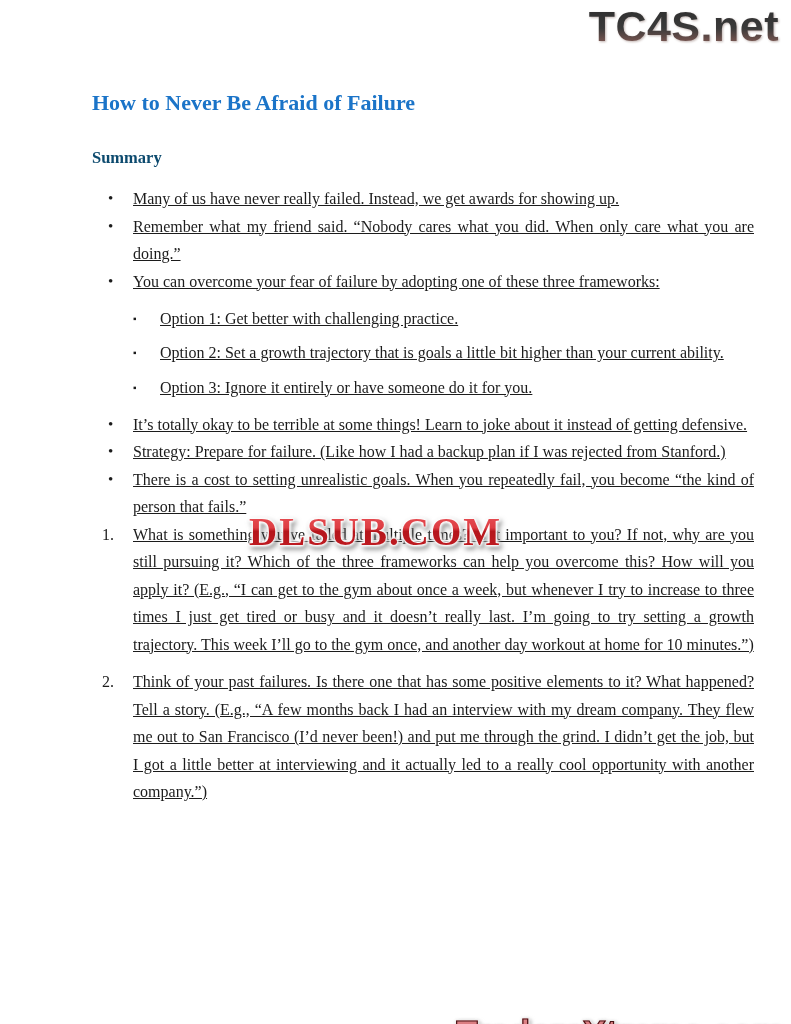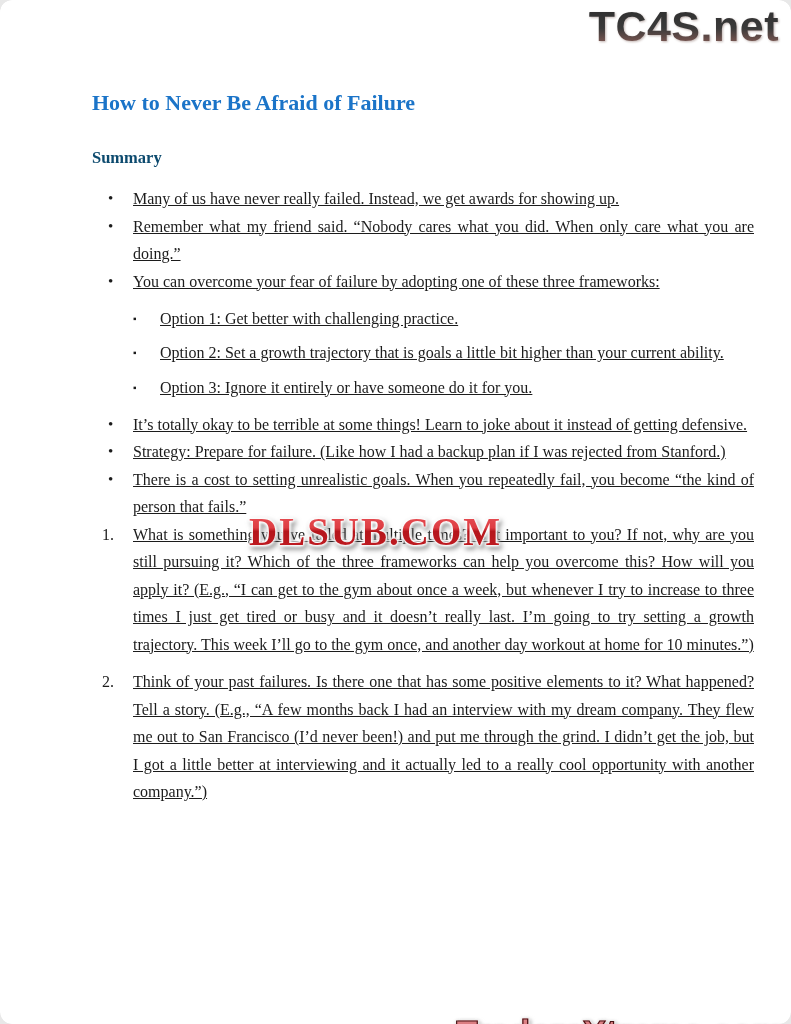--- a/index.html
+++ b/index.html
@@ -1,15 +1,15 @@
 <!DOCTYPE html>
 <html><head>
 <meta charset="utf-8">
 <style>
-  * { margin: 0; padding: 0; box-sizing: border-box; border-radius: 12px; }
+  * { margin: 0; padding: 0; box-sizing: border-box; }
   html, body { background: #e8e8e8; }
   .page {
     position: relative;
     width: 791px;
     height: 1024px;
     margin: 0 auto;
     background: #ffffff;
     overflow: hidden;
     font-family: "Liberation Serif", serif;
     color: #1c1c1c;

